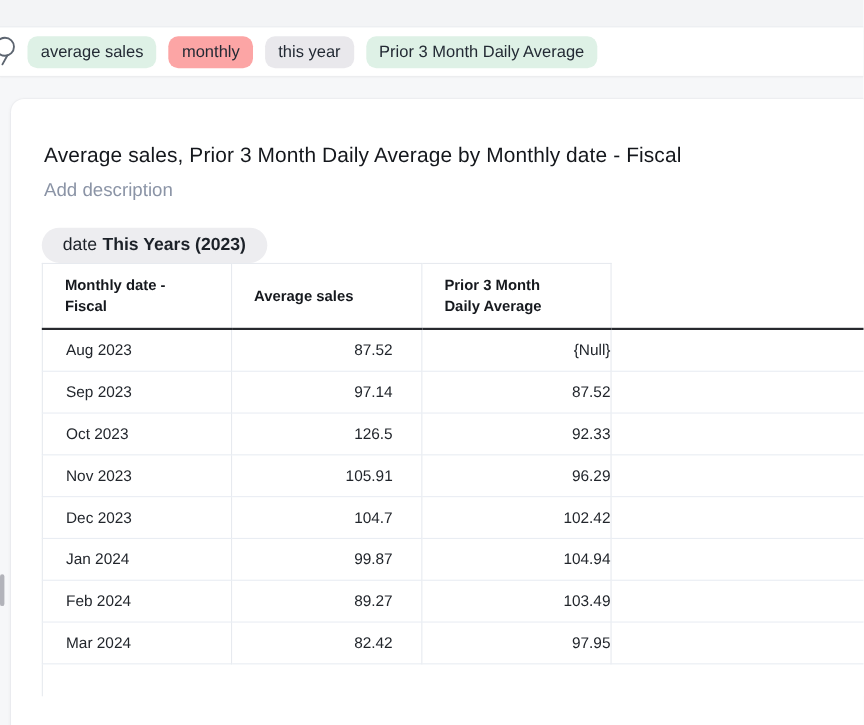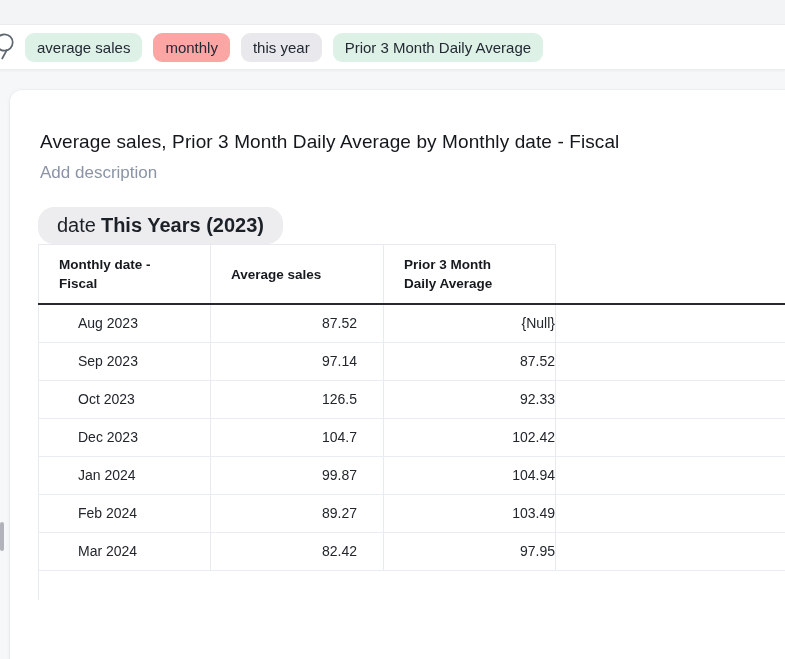--- a/index.html
+++ b/index.html
@@ -15,33 +15,33 @@
   .pill { padding:6px 12px; border-radius:9px; font-size:15px; color:#232a34; white-space:nowrap; cursor:pointer; }
 
   
   .card { position:absolute; left:10px; top:90px; width:800px; height:620px; background:#fff;
           border-radius:12px; box-shadow:0 1px 4px rgba(16,24,40,.07), 0 0 0 1px rgba(16,24,40,.02);
           padding:40px 0 0 28px; }
   .card-title { margin-left:2px; font-size:19px; line-height:24px; color:#14171c; letter-spacing:.1px; }
   .card-desc { margin-left:2px; margin-top:9px; font-size:17px; color:#8b94a6; cursor:pointer; width:fit-content; }
   .filter-row { margin-top:24px; margin-left:0; }
   .filter-pill { display:inline-flex; gap:5px; align-items:center; background:#ededf0; border-radius:16px;
-                 padding:7px 19px; font-size:20px; color:#1c2128; cursor:pointer; }
+                 padding:7px 19px; font-size:16px; color:#1c2128; cursor:pointer; }
   .filter-pill .fval { font-weight:bold; }
 
   
   table { border-collapse:collapse; width:747px; table-layout:fixed; }
   th { font-size:13.5px; font-weight:bold; color:#16191e; text-align:left; vertical-align:middle;
        padding:10px 6px 10px 20px; height:57px; border-bottom:2px solid #27292e; background:#fff; cursor:pointer; }
   th.b-top { border-top:1px solid #e7eaef; }
   th.b-right { border-right:1px solid #e7eaef; }
   th.b-left { border-left:1px solid #e7eaef; }
   .th-inner { display:block; max-width:118px; line-height:19px; }
   td { font-size:14px; color:#22262c; height:38px; border-bottom:1px solid #e9edf3; background:#fff; }
-  td.c0 { padding-left:39px; border-left:1px solid #e7eaef; border-right:1px solid #e7eaef; }
+  td.c0 { padding-left:21px; border-left:1px solid #e7eaef; border-right:1px solid #e7eaef; }
   td.c1 { text-align:right; padding-right:26px; border-right:1px solid #e7eaef; }
   td.c2 { text-align:right; border-right:1px solid #e7eaef; }
   tr.ghost td { border-bottom:none; border-right:none; height:30px; }
   tr.ghost td.c0 { border-left:1px solid #e7eaef; }
 
   
   .scroll-thumb { position:absolute; left:0; top:522px; width:4px; height:29px; background:#b2b3ba;
                   border-radius:3px; cursor:grab; }
 </style>
 </head>
@@ -107,20 +107,26 @@
           <td class="c2">87.52</td>
           <td class="c3"></td>
         </tr>
         <tr>
           <td class="c0">Oct 2023</td>
           <td class="c1">126.5</td>
           <td class="c2">92.33</td>
           <td class="c3"></td>
         </tr>
         <tr>
+          <td class="c0">Nov 2023</td>
+          <td class="c1">105.91</td>
+          <td class="c2">96.29</td>
+          <td class="c3"></td>
+        </tr>
+        <tr>
           <td class="c0">Dec 2023</td>
           <td class="c1">104.7</td>
           <td class="c2">102.42</td>
           <td class="c3"></td>
         </tr>
         <tr>
           <td class="c0">Jan 2024</td>
           <td class="c1">99.87</td>
           <td class="c2">104.94</td>
           <td class="c3"></td>

